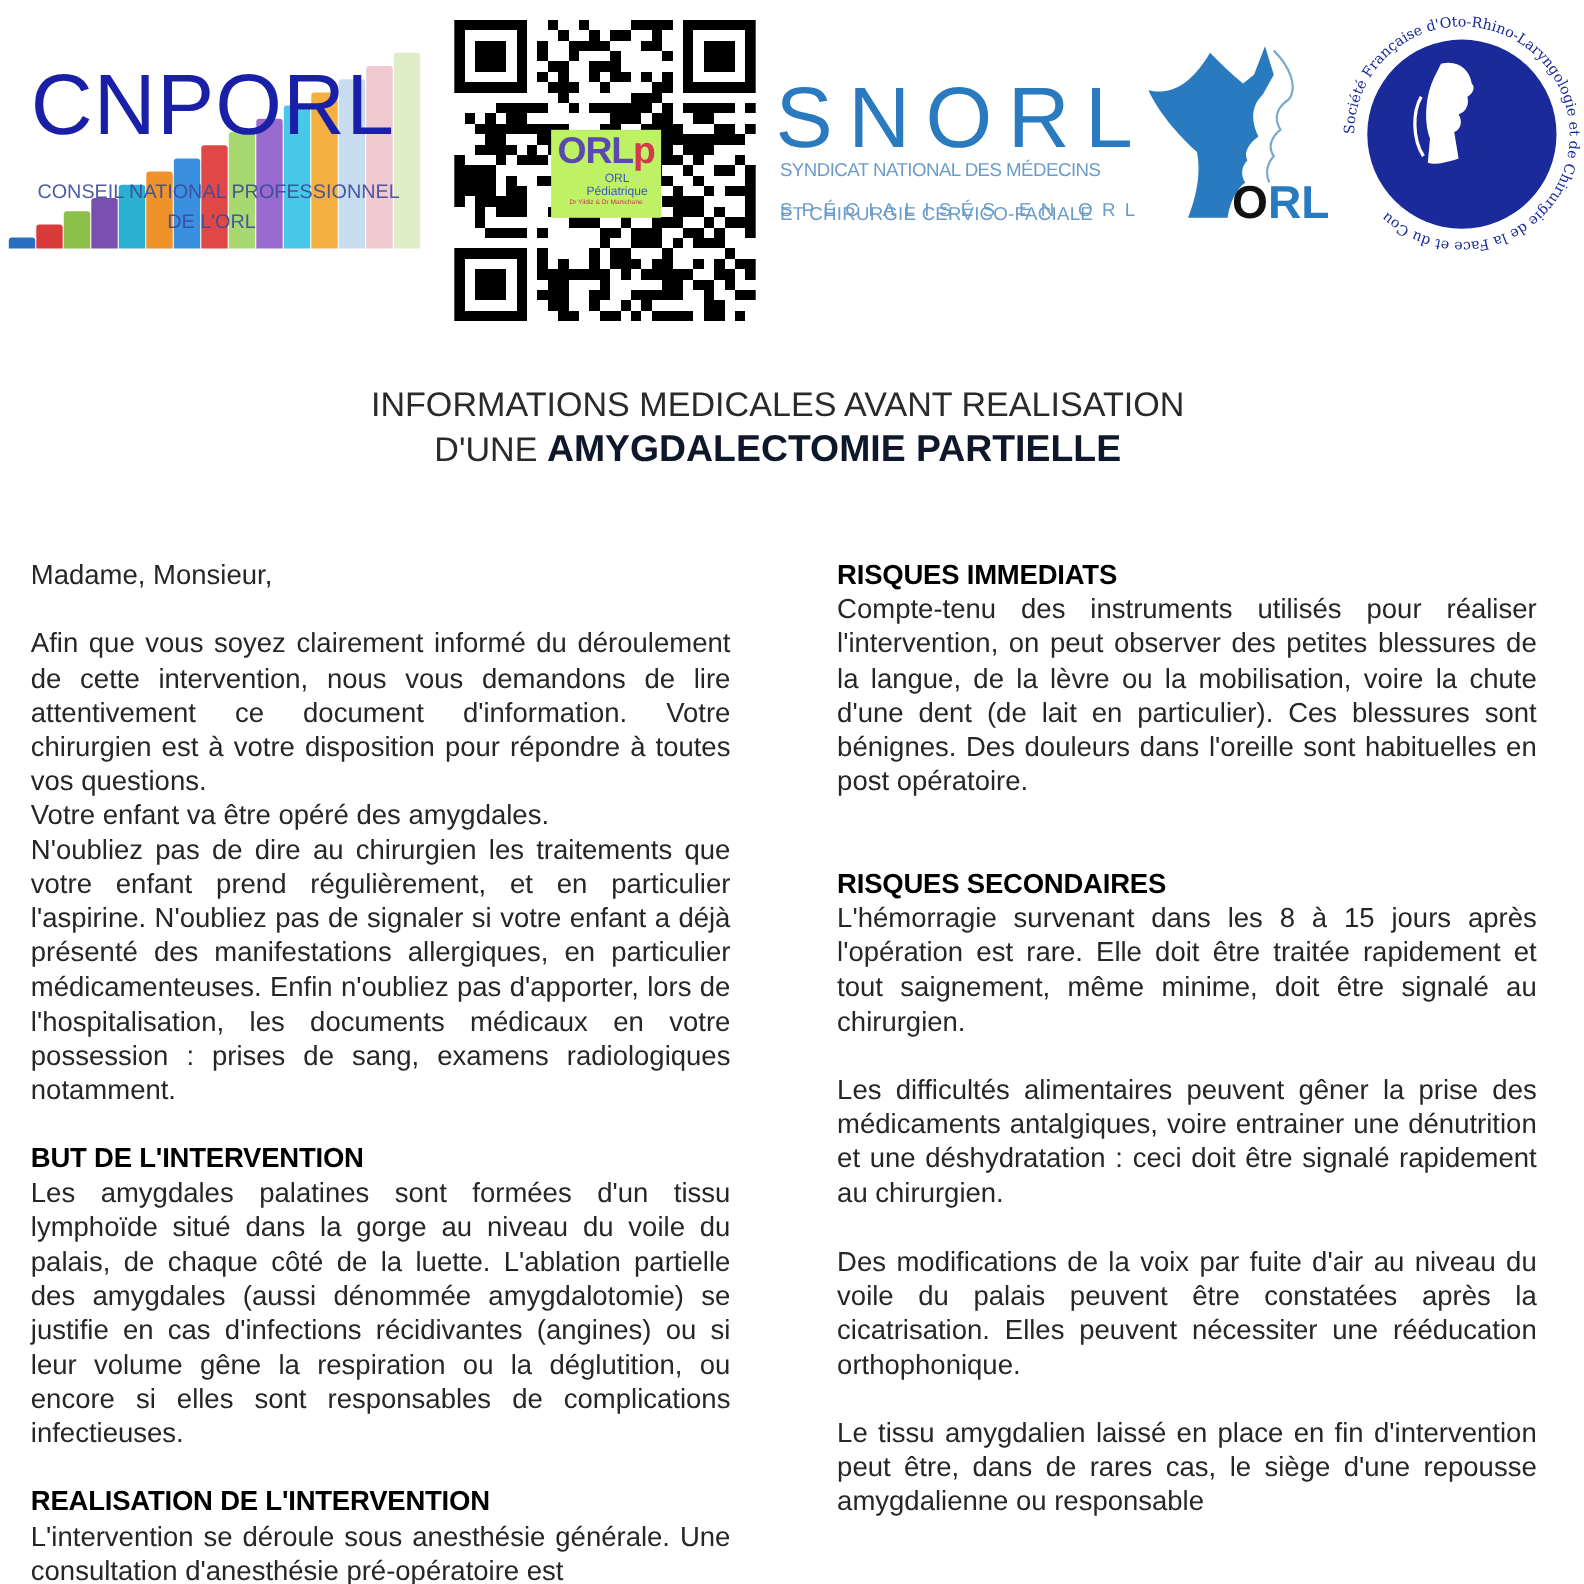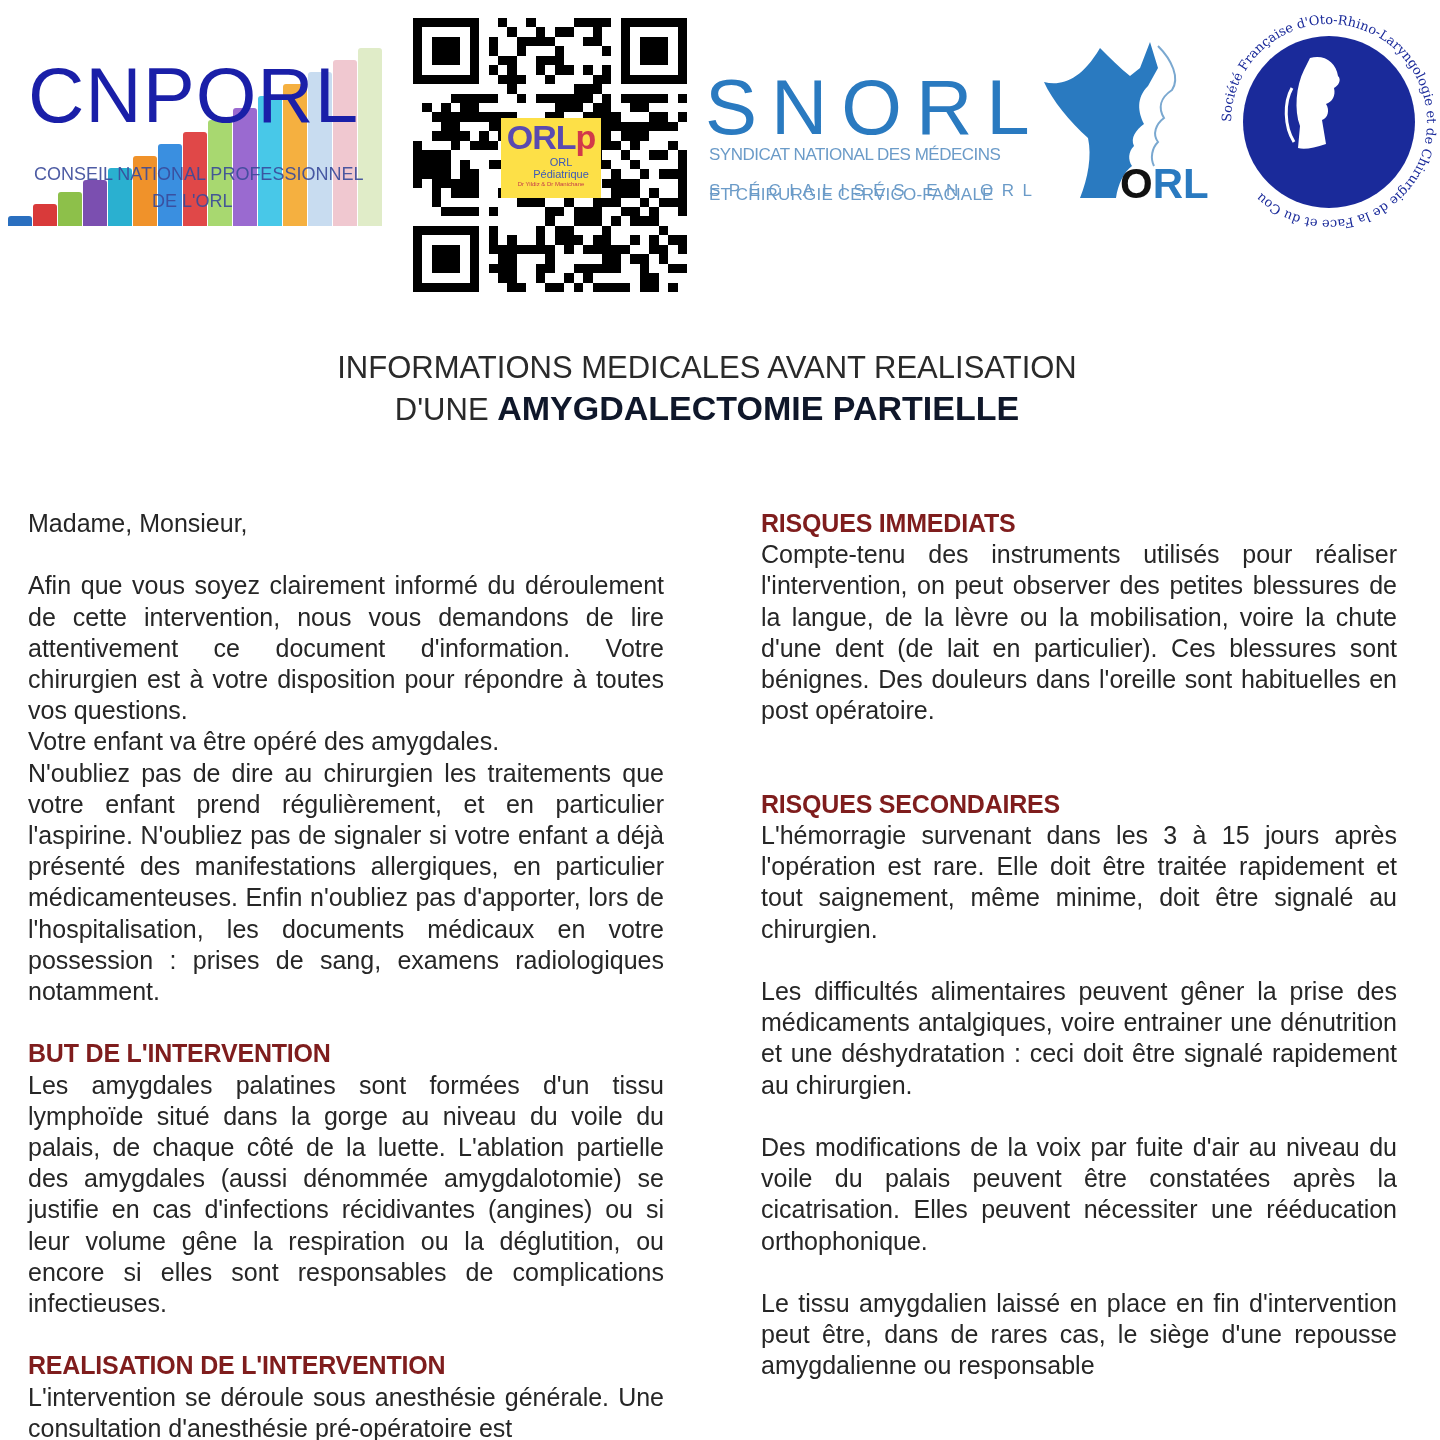--- a/index.html
+++ b/index.html
@@ -9,21 +9,21 @@
     .logo { position: absolute; }
     #cnporl { left: 0; top: 36px; width: 395px; height: 200px; }
     #cnporl .bars { position: absolute; left: 0; top: 0; width: 395px; height: 200px; }
     #cnporl .bar { position: absolute; bottom: 10px; width: 24px; border-top-left-radius: 3px; border-top-right-radius: 3px; }
     #cnporl .title { position: absolute; left: 28px; top: 20px; font-size: 78px; color: #1a1fa8; letter-spacing: 1px; line-height: 1; }
     #cnporl .sub1 { position: absolute; left: 20px; top: 128px; font-size: 18px; color: #3a4a9a; opacity: 0.9; white-space: nowrap; margin-left: 14px; }
     #cnporl .sub2 { position: absolute; left: 152px; top: 155px; font-size: 18px; color: #3a4a9a; opacity: 0.9; }
 
     #qr { left: 413px; top: 18px; width: 274px; height: 274px; }
     #qr svg { position: absolute; left: 0; top: 0; }
-    #qr .qr-badge { position: absolute; left: 88px; top: 100px; width: 100px; height: 80px; background: #fde047; text-align: center; }
+    #qr .qr-badge { position: absolute; left: 88px; top: 100px; width: 100px; height: 80px; background: #bef264; text-align: center; }
     #qr .orlp { font-size: 34px; font-weight: bold; color: #5a4ab0; letter-spacing: -1px; line-height: 38px; }
     #qr .orlp span { color: #d23a4a; }
     #qr .ped { font-size: 11px; font-weight: normal; color: #3c58b8; line-height: 12px; margin-left: 20px; }
     #qr .docs { font-size: 6px; color: #c43a4a; line-height: 8px; }
 
     #snorl { left: 705px; top: 60px; width: 330px; height: 160px; }
     #snorl .big { position: absolute; left: 0; top: 8px; font-size: 78px; letter-spacing: 14px; color: #2a7ac0; line-height: 1; }
     #snorl .l { position: absolute; left: 4px; font-size: 17px; color: #6b9bc8; white-space: nowrap; line-height: 1; }
     #snorl .l1 { top: 86px; letter-spacing: -0.5px; }
     #snorl .l2 { top: 122px; letter-spacing: 8.5px; }
@@ -38,21 +38,21 @@
     
     .doc-title { position: absolute; left: 0; width: 1414px; top: 348px; text-align: center; font-size: 31px; line-height: 40px; color: #2a2a2a; }
     .doc-title .strong { font-weight: bold; color: #0f172a; font-size: 34px; }
 
     
     .col { position: absolute; top: 508px; width: 636px; font-size: 25px; line-height: 31.2px; text-align: justify; color: #262626; }
     #col-left { left: 28px; }
     #col-right { left: 761px; }
     .col p { margin: 0; }
     .col .gap { height: 31.2px; }
-    .col h3 { margin: 0; font-size: 25px; font-weight: bold; line-height: 31.2px; color: #7f1d1d; letter-spacing: -0.2px; }
+    .col h3 { margin: 0; font-size: 25px; font-weight: bold; line-height: 31.2px; color: #000000; letter-spacing: -0.2px; }
   </style>
 </head>
 <body>
 
 <div class="logo" id="cnporl">
   <div class="bars">
       <div class="bar" style="left: 8px; height: 10px; background: rgb(42, 111, 191);"></div>
       <div class="bar" style="left: 33px; height: 22px; background: rgb(217, 58, 58);"></div>
       <div class="bar" style="left: 58px; height: 34px; background: rgb(141, 192, 74);"></div>
       <div class="bar" style="left: 83px; height: 46px; background: rgb(123, 79, 176);"></div>
@@ -541,20 +541,20 @@
   <h3>REALISATION DE L'INTERVENTION</h3>
   <p>L'intervention se déroule sous anesthésie générale. Une consultation d'anesthésie pré-opératoire est</p>
 </div>
 
 <div class="col" id="col-right">
   <h3>RISQUES IMMEDIATS</h3>
   <p>Compte-tenu des instruments utilisés pour réaliser l'intervention, on peut observer des petites blessures de la langue, de la lèvre ou la mobilisation, voire la chute d'une dent (de lait en particulier). Ces blessures sont bénignes. Des douleurs dans l'oreille sont habituelles en post opératoire.</p>
   <div class="gap"></div>
   <div class="gap"></div>
   <h3>RISQUES SECONDAIRES</h3>
-  <p>L'hémorragie survenant dans les 3 à 15 jours après l'opération est rare. Elle doit être traitée rapidement et tout saignement, même minime, doit être signalé au chirurgien.</p>
+  <p>L'hémorragie survenant dans les 8 à 15 jours après l'opération est rare. Elle doit être traitée rapidement et tout saignement, même minime, doit être signalé au chirurgien.</p>
   <div class="gap"></div>
   <p>Les difficultés alimentaires peuvent gêner la prise des médicaments antalgiques, voire entrainer une dénutrition et une déshydratation : ceci doit être signalé rapidement au chirurgien.</p>
   <div class="gap"></div>
   <p>Des modifications de la voix par fuite d'air au niveau du voile du palais peuvent être constatées après la cicatrisation. Elles peuvent nécessiter une rééducation orthophonique.</p>
   <div class="gap"></div>
   <p>Le tissu amygdalien laissé en place en fin d'intervention peut être, dans de rares cas, le siège d'une repousse amygdalienne ou responsable</p>
 </div>
 
 </body></html>

